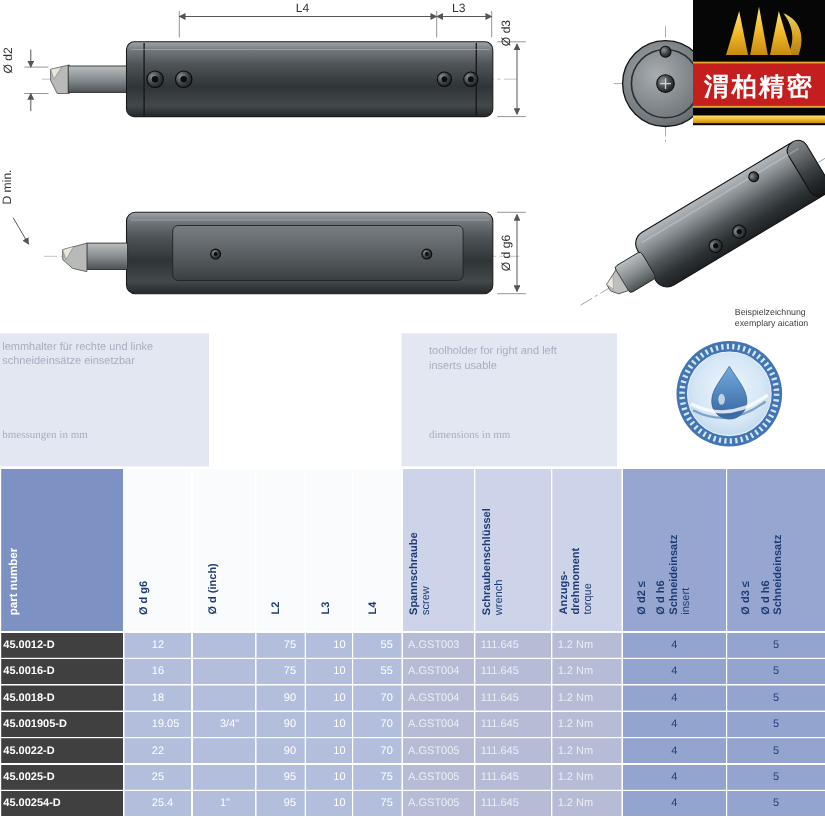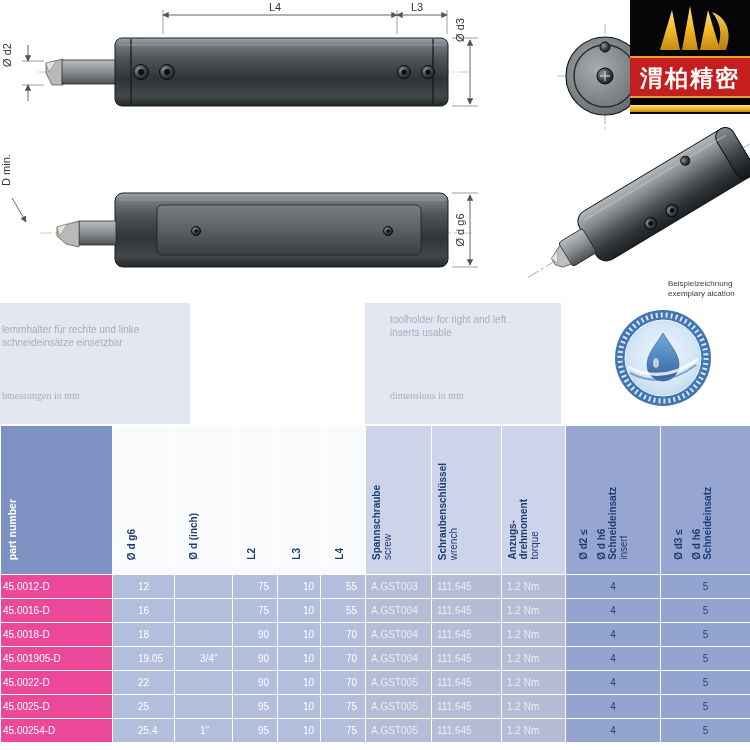--- a/index.html
+++ b/index.html
@@ -25,21 +25,21 @@
   .h-num{background:#fafbfd;padding:0 0 10px 13px;}
   .h-mid{background:#cdd3e9;padding:0 0 10px 5px;}
   .h-right{background:#97a6d0;padding:0 0 10px 12px;}
   .rot{writing-mode:vertical-rl;transform:rotate(180deg);display:inline-block;
        font-size:10px;line-height:11px;font-weight:bold;color:#1e3c74;white-space:nowrap;}
   .h-part .rot{color:#fff;font-size:10.5px;}
   .sub{font-weight:normal;}
   .gap{margin-block-start:7px;}
 
   td{height:21px;font-size:10px;}
-  .c-part{background:#ec4899;color:#fff;font-weight:normal;padding-left:2px;}
+  .c-part{background:#404040;color:#fff;font-weight:bold;padding-left:2px;}
   .c-num{background:#b3bedd;color:#fff;padding-left:25px;}
   .c-mid{background:#b6bcd6;color:#eceef5;padding-left:5px;}
   .c-right{background:#93a4ce;color:#24407b;text-align:center;}
 
   
   #logo{position:absolute;left:630px;top:0;width:120px;height:114px;z-index:5;}
 
   
   #stamp{position:absolute;left:610px;top:305px;width:106px;height:106px;z-index:4;}
 
@@ -208,21 +208,21 @@
   <rect x="0" y="58" width="120" height="38" fill="#c41e1e"></rect>
   <rect x="0" y="96" width="120" height="2" fill="#e0a32e"></rect>
   <text x="60" y="86" text-anchor="middle" font-size="23" font-weight="bold" fill="#ffffff" letter-spacing="2">渭柏精密</text>
   <rect x="0" y="105" width="120" height="7" fill="url(#gGold)"></rect>
 </svg>
 
 <div>
   <div class="desc-panel" style="left:0;width:190px"></div>
   <div class="desc-panel" style="left:365px;width:196px"></div>
 
-  <div class="desc-text" style="left:2px;top:323px">
+  <div class="desc-text" style="left:2px;top:309px">
     <div>lemmhalter für rechte und linke</div>
     <div>schneideinsätze einsetzbar</div>
   </div>
   <div class="desc-text" style="left:390px;top:313px">
     <div>toolholder for right and left</div>
     <div>inserts usable</div>
   </div>
   <div class="desc-dim" style="left:2px;top:390px">bmessungen in mm</div>
   <div class="desc-dim" style="left:390px;top:390px">dimensions in mm</div>
 </div>

